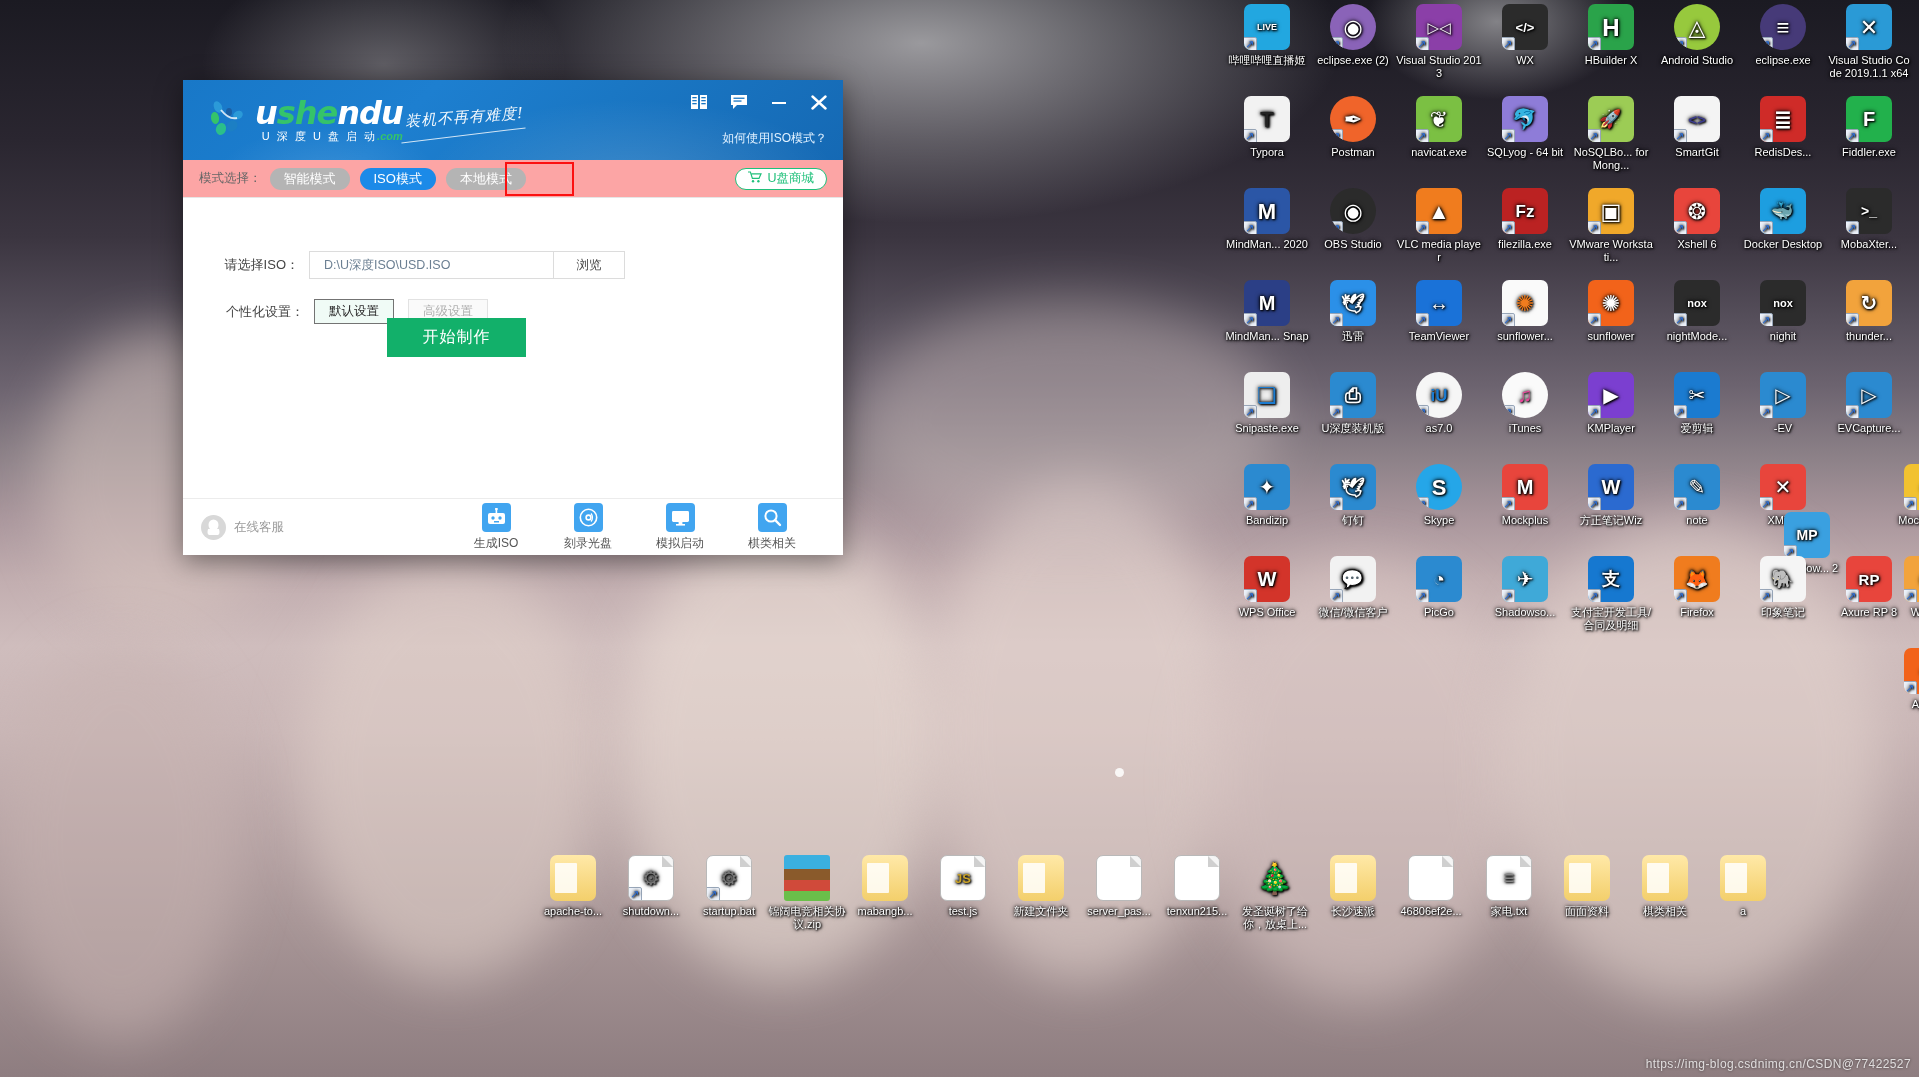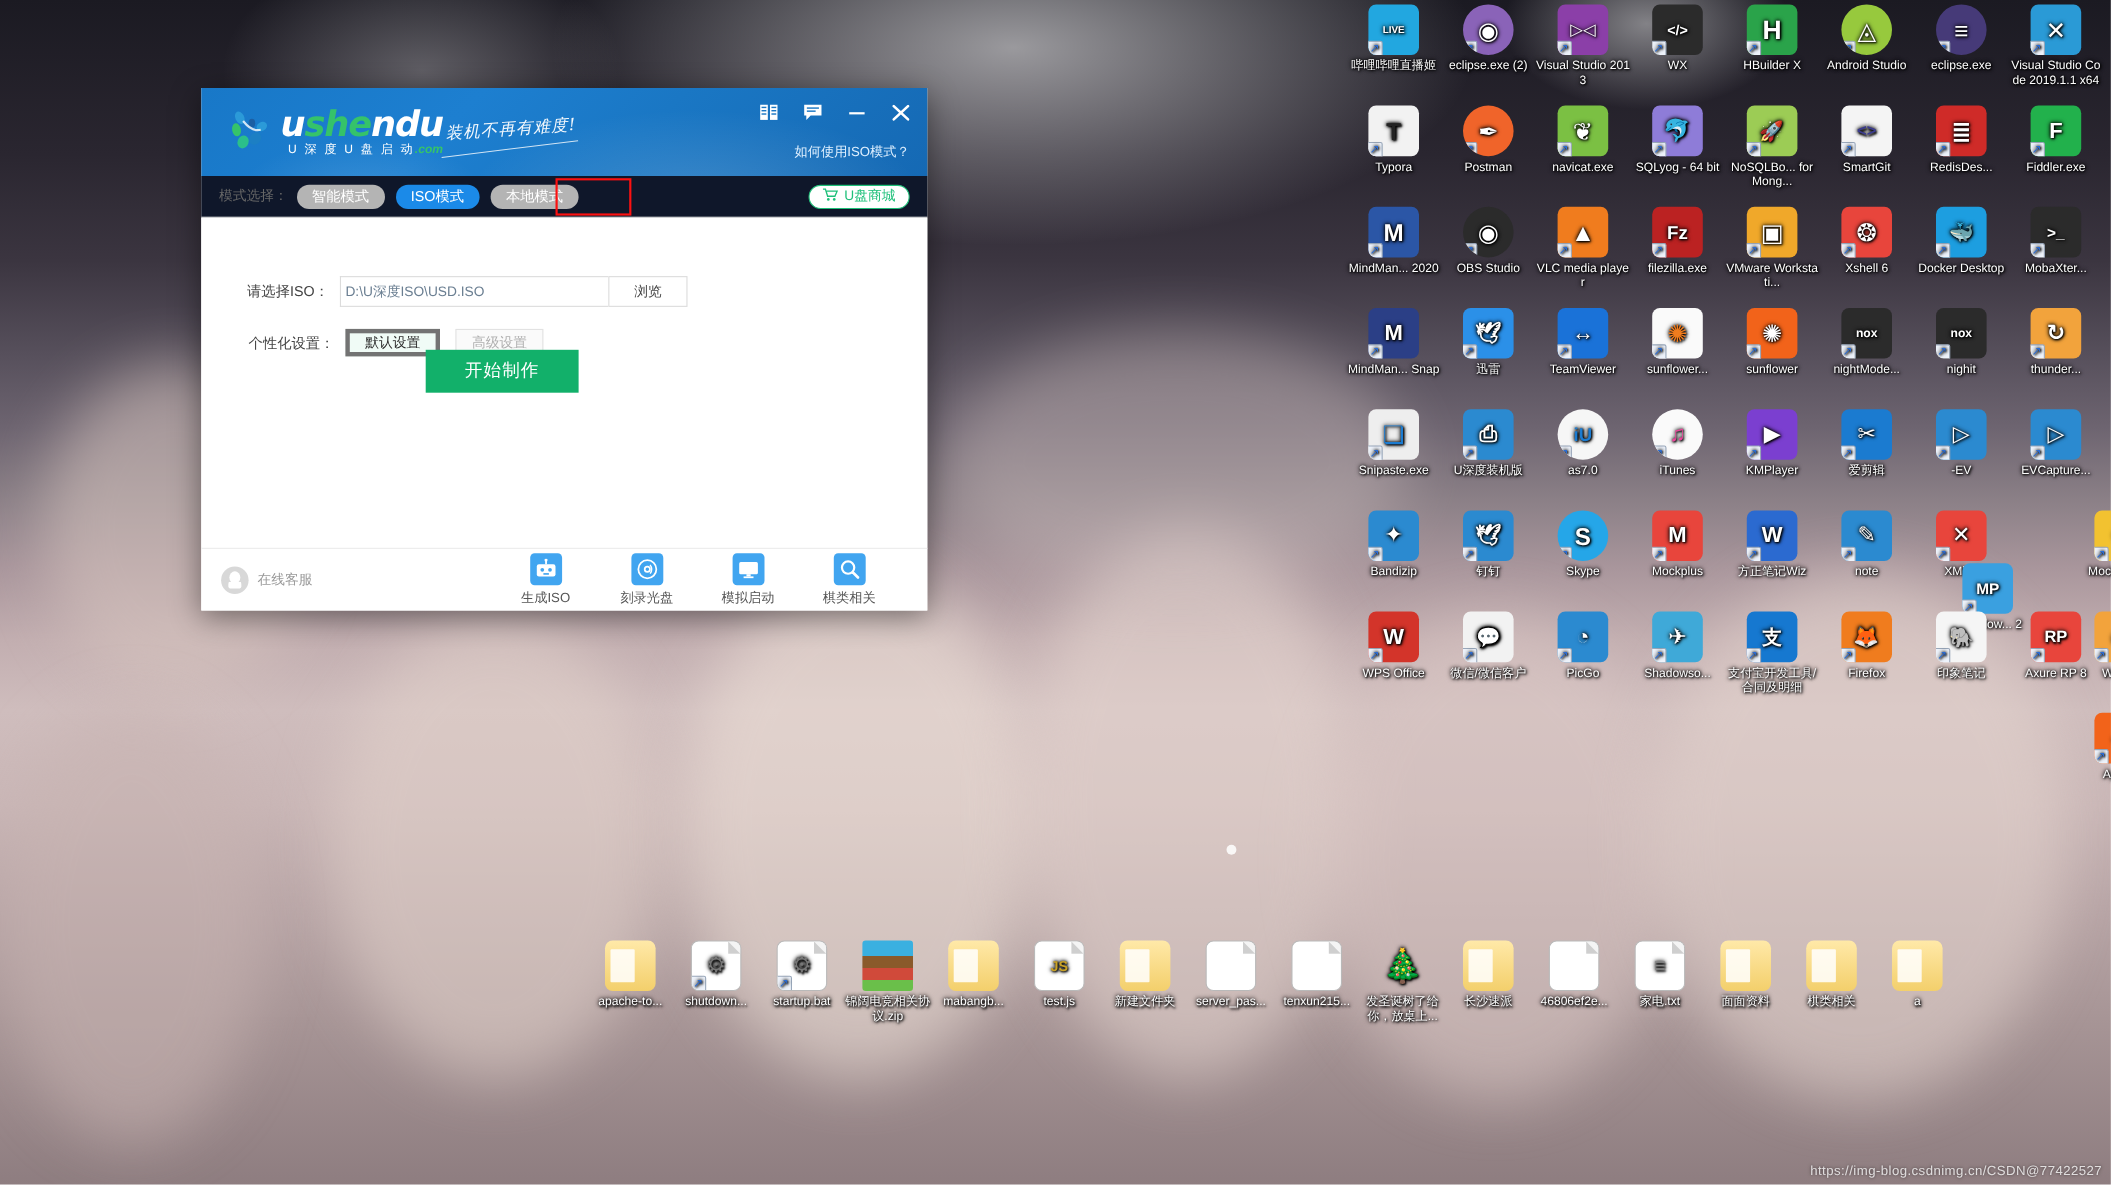--- a/index.html
+++ b/index.html
@@ -85,21 +85,21 @@
     width:24px; height:24px; display:flex; align-items:center; justify-content:center;
     color:#fff; cursor:pointer;
   }
   .howto {
     position:absolute; right:16px; top:50px; color:#dff0ff; font-size:12px; cursor:pointer;
   }
 
   
   #modebar {
     position:relative; height:38px; border-bottom:1px solid #e6e6e6;
-    display:flex; align-items:center; padding:0 16px; background:#0f172a;
+    display:flex; align-items:center; padding:0 16px; background:#fca5a5;
   }
   .mode-label { color:#666; font-size:12.5px; margin-right:8px; }
   .pill {
     height:22px; min-width:62px; padding:0 14px; border-radius:11px;
     display:inline-flex; align-items:center; justify-content:center;
     font-size:13px; color:#fff; background:#b4b4b4; cursor:pointer; margin-right:10px;
   }
   .pill.active { background:#1b8ae8; }
   .hl-box {
     position:absolute; left:322px; top:2px; width:69px; height:34px;
@@ -110,33 +110,33 @@
     height:22px; padding:0 12px; border:1px solid #1fc07a; border-radius:11px;
     color:#1fc07a; font-size:12.5px; cursor:pointer; background:#fff;
   }
 
   
   #formarea { position:relative; height:300px; background:#fff; }
   .row { position:absolute; display:flex; align-items:center; }
   .row .flabel { font-size:13px; color:#444; width:92px; text-align:right; margin-right:10px; }
   .iso-input {
     width:244px; height:28px; border:1px solid #dcdcdc; border-right:none;
-    padding:0 4px; font-size:12.5px; color:#6b7f92; line-height:26px;
+    padding:0 14px; font-size:12.5px; color:#6b7f92; line-height:26px;
     background:#fff; overflow:hidden; white-space:nowrap;
   }
   .browse-btn {
     width:72px; height:28px; border:1px solid #dcdcdc; background:#fff;
     font-size:12.5px; color:#444; display:flex; align-items:center; justify-content:center; cursor:pointer;
   }
   .sq-btn {
     height:25px; min-width:72px; padding:0 14px; font-size:12.5px;
     display:flex; align-items:center; justify-content:center; cursor:pointer;
     border:1px solid #e2e2e2; background:#fafafa; color:#b0b0b0; margin-right:14px;
   }
-  .sq-btn.sel { border:4px solid #737373; background:#f0fbf6; color:#2b2b2b; }
+  .sq-btn.sel { border:1px solid #737373; background:#f0fbf6; color:#2b2b2b; }
   #startbtn {
     position:absolute; left:204px; top:120px; width:139px; height:39px;
     background:#12b06a; color:#fff; font-size:16px; letter-spacing:1px;
     display:flex; align-items:center; justify-content:center; cursor:pointer;
   }
 
   
   #footer {
     position:relative; height:57px; border-top:1px solid #ececec;
     display:flex; align-items:center; padding:0 18px; background:#fff;

